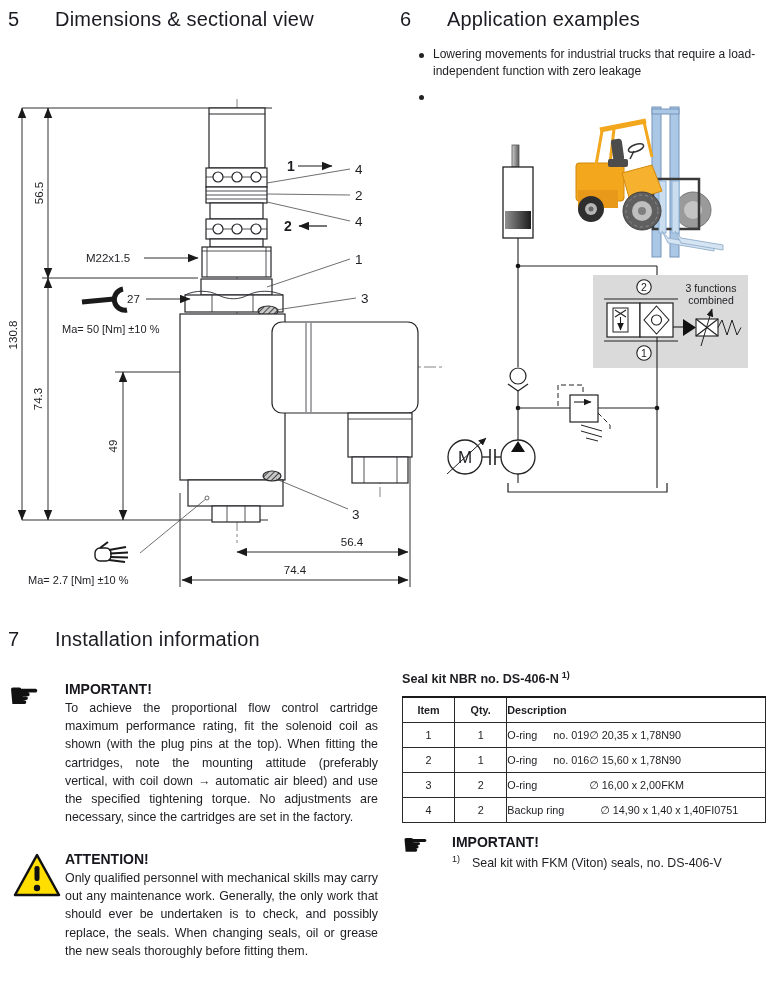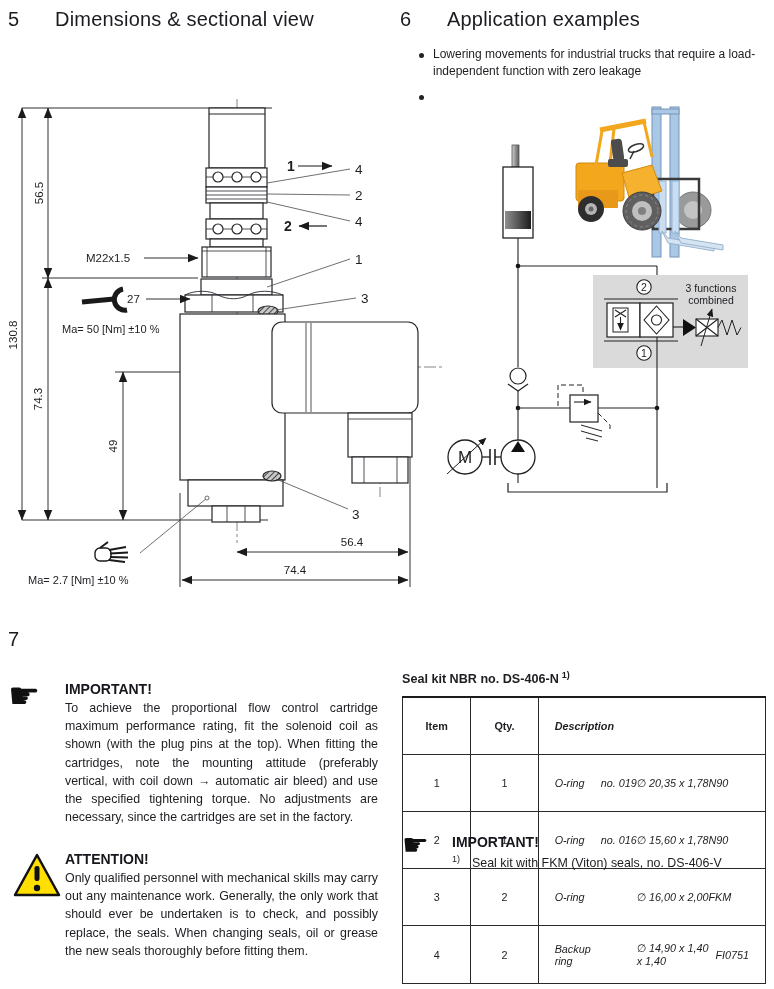--- a/index.html
+++ b/index.html
@@ -9,24 +9,24 @@
   .h-sec .num{width:47px;flex:0 0 47px;}
   .bullets{position:absolute;left:417px;top:46px;width:370px;font-size:12px;line-height:1.45;}
   .bullet{display:flex;margin-bottom:7px;}
   .bullet .dot{flex:0 0 5px;width:5px;height:5px;border-radius:50%;background:#222;margin:7px 9px 0 2px;}
   .para{position:absolute;font-size:12.4px;line-height:1.47;text-align:justify;color:#1d1d22;}
   .note-title{position:absolute;font-size:14px;font-weight:bold;color:#16161c;}
   .hand-glyph{position:absolute;font-size:36px;line-height:1;color:#111;}
   .sealkit-title{position:absolute;left:402px;top:672px;font-size:12.6px;font-weight:bold;}
   .sup{font-size:9px;position:relative;top:-5px;margin-left:3px;font-weight:bold;}
   table.seal{position:absolute;left:402px;top:696px;width:364px;border-collapse:collapse;font-size:10.8px;color:#1d1d22;}
-  table.seal th,table.seal td{border:1px solid #2a2a2a;height:24px;padding:16px;}
+  table.seal th,table.seal td{border:1px solid #2a2a2a;height:24px;padding:0;}
   table.seal tr.hdr th{border-top:2px solid #1a1a1a;font-weight:bold;}
   td.c,th.c{text-align:center;width:50px;}
-  th.d,td.d{text-align:left;padding-left:9px;width:252px;font-style:italic;}
+  th.d,td.d{text-align:left;padding-left:9px;width:252px;}
   .desc{display:flex;align-items:center;}
   .desc .nm{min-width:46px;}
   .desc .no{min-width:36px;}
   .desc .mt{}
   .footnote{position:absolute;left:452px;top:856px;font-size:12.4px;display:flex;}
   .footnote .fsup{font-size:9px;position:relative;top:-2px;margin-right:12px;}
   svg{display:block;}
   svg text{font-family:"Liberation Sans","DejaVu Sans",sans-serif;fill:#1d1d22;}
   .dimtxt{font-size:11.5px;}
   .callout{font-size:13.5px;}
@@ -312,20 +312,21 @@
 
     <text x="244" y="196" text-anchor="middle" font-size="10.5">2</text>
     <text x="244" y="262" text-anchor="middle" font-size="10.5">1</text>
     <text x="65" y="368" text-anchor="middle" font-size="17" fill="#3a5fa0">M</text>
     <text x="311" y="197" text-anchor="middle" font-size="10.5" fill="#333">3 functions</text>
     <text x="311" y="209" text-anchor="middle" font-size="10.5" fill="#333">combined</text>
   </svg>
 
   <div class="h-sec" style="left:8px;top:628px;">
     <span class="num">7</span>
+    <span>Installation information</span>
   </div>
 
   <span class="hand-glyph" style="left:8px;top:678px;">☛</span>
   <div class="note-title" style="left:65px;top:681px;">IMPORTANT!</div>
   <div class="para" style="left:65px;top:699px;width:313px;">To achieve the proportional flow control cartridge maximum performance rating, fit the solenoid coil as shown (with the plug pins at the top). When fitting the cartridges, note the mounting attitude (preferably vertical, with coil down → automatic air bleed) and use the specified tightening torque. No adjustments are necessary, since the cartridges are set in the factory.</div>
 
   <svg style="position:absolute;left:12px;top:852px;" width="50" height="46" viewBox="0 0 50 46">
     <polygon points="25,3 47,43 3,43" fill="#FFDE00" stroke="#111" stroke-width="2.5" stroke-linejoin="round"></polygon>
     <rect x="22.5" y="14" width="5" height="15" rx="2.2" fill="#111"></rect>
     <circle cx="25" cy="36" r="3.2" fill="#111"></circle>

